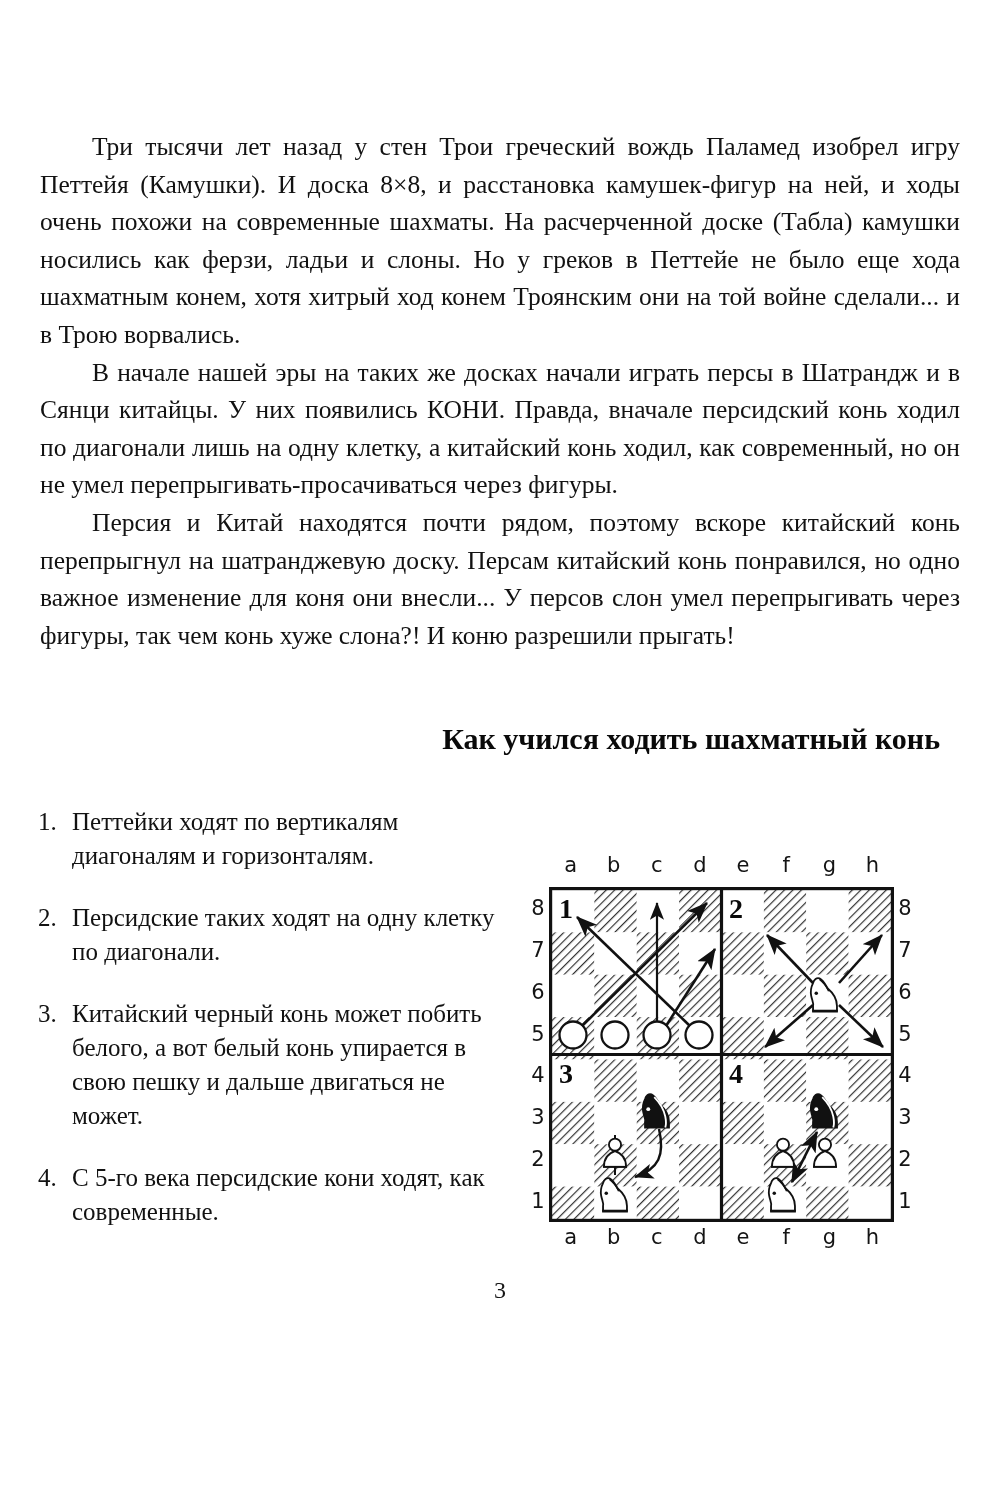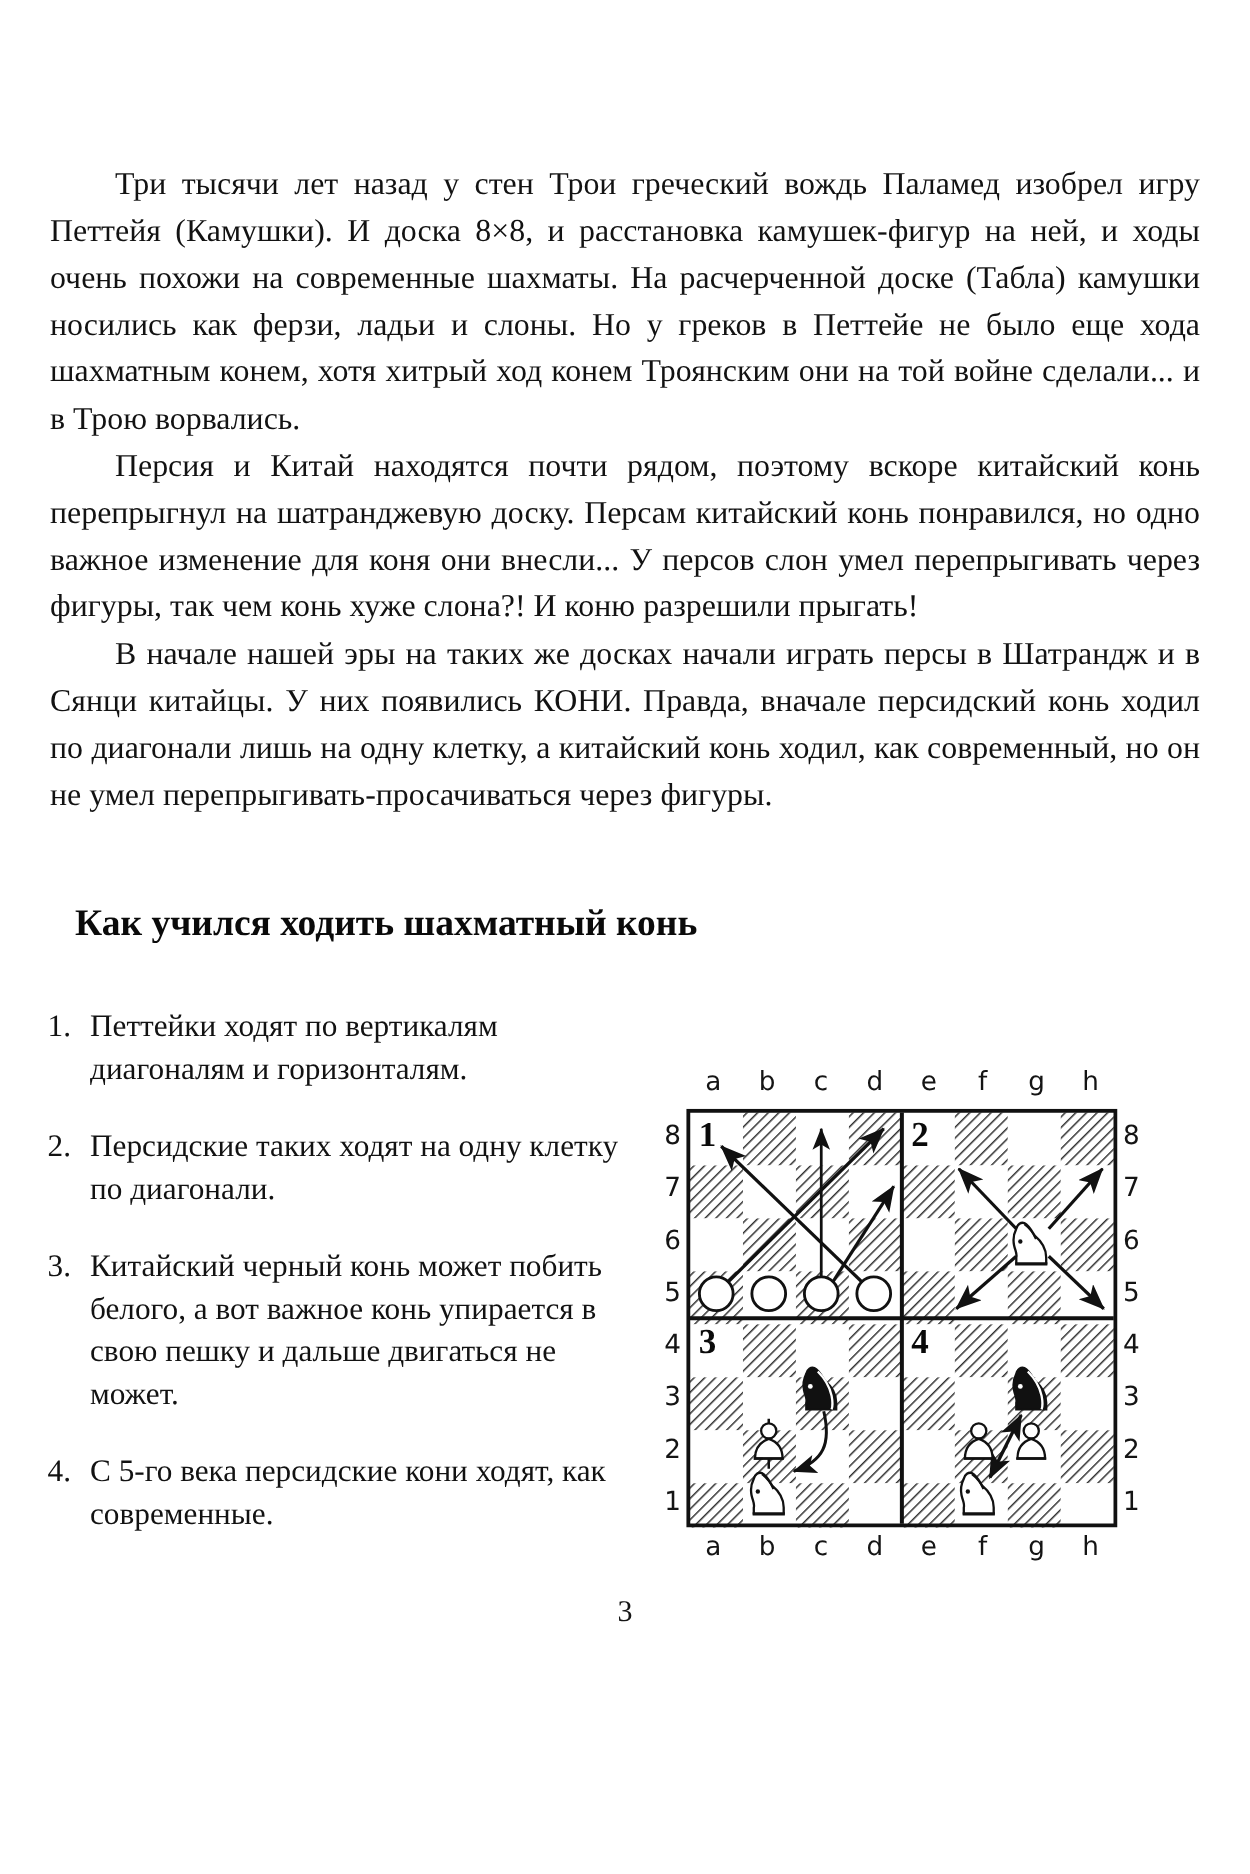--- a/index.html
+++ b/index.html
@@ -52,21 +52,21 @@
     margin: 0 0 0 0;
     text-indent: 52px;
   }
 
   
   .subtitle {
     position: absolute;
     left: 60px;
     top: 722px;
     width: 880px;
-    text-align: left;
+    text-align: right;
     font-weight: 700;
     font-size: 30px;
     color: #0a0a0a;
   }
 
   
   .list {
     position: absolute;
     left: 38px;
     top: 805px;
@@ -164,38 +164,38 @@
   }
 </style>
 </head>
 <body>
 
 <div class="page">
 
 
   <div class="body-text">
     <p>Три тысячи лет назад у стен Трои греческий вождь Паламед изобрел игру Петтейя (Камушки). И доска 8×8, и расстановка камушек-фигур на ней, и ходы очень похожи на современные шахматы. На расчерченной доске (Табла) камушки носились как ферзи, ладьи и слоны. Но у греков в Петтейе не было еще хода шахматным конем, хотя хитрый ход конем Троянским они на той войне сделали... и в Трою ворвались.</p>
+    <p>В начале нашей эры на таких же досках начали играть персы в Шатрандж и в Сянци китайцы. У них появились КОНИ. Правда, вначале персидский конь ходил по диагонали лишь на одну клетку, а китайский конь ходил, как современный, но он не умел перепрыгивать-просачиваться через фигуры.</p>
     <p>Персия и Китай находятся почти рядом, поэтому вскоре китайский конь перепрыгнул на шатранджевую доску. Персам китайский конь понравился, но одно важное изменение для коня они внесли... У персов слон умел перепрыгивать через фигуры, так чем конь хуже слона?! И коню разрешили прыгать!</p>
-    <p>В начале нашей эры на таких же досках начали играть персы в Шатрандж и в Сянци китайцы. У них появились КОНИ. Правда, вначале персидский конь ходил по диагонали лишь на одну клетку, а китайский конь ходил, как современный, но он не умел перепрыгивать-просачиваться через фигуры.</p>
   </div>
 
   <div class="subtitle">Как учился ходить шахматный конь</div>
 
   <div class="list">
     <div class="list-item">
       <span class="list-num">1.</span>
       <span class="list-body">Петтейки ходят по вертикалям диагоналям и горизонталям.</span>
     </div>
     <div class="list-item">
       <span class="list-num">2.</span>
       <span class="list-body">Персидские таких ходят на одну клетку по диагонали.</span>
     </div>
     <div class="list-item">
       <span class="list-num">3.</span>
-      <span class="list-body">Китайский черный конь может побить белого, а вот важное конь упирается в свою пешку и дальше двигаться не может.</span>
+      <span class="list-body">Китайский черный конь может побить белого, а вот белый конь упирается в свою пешку и дальше двигаться не может.</span>
     </div>
     <div class="list-item">
       <span class="list-num">4.</span>
       <span class="list-body">С 5-го века персидские кони ходят, как современные.</span>
     </div>
   </div>
 
   <div class="diagram">
 
     <div class="file-row top">

